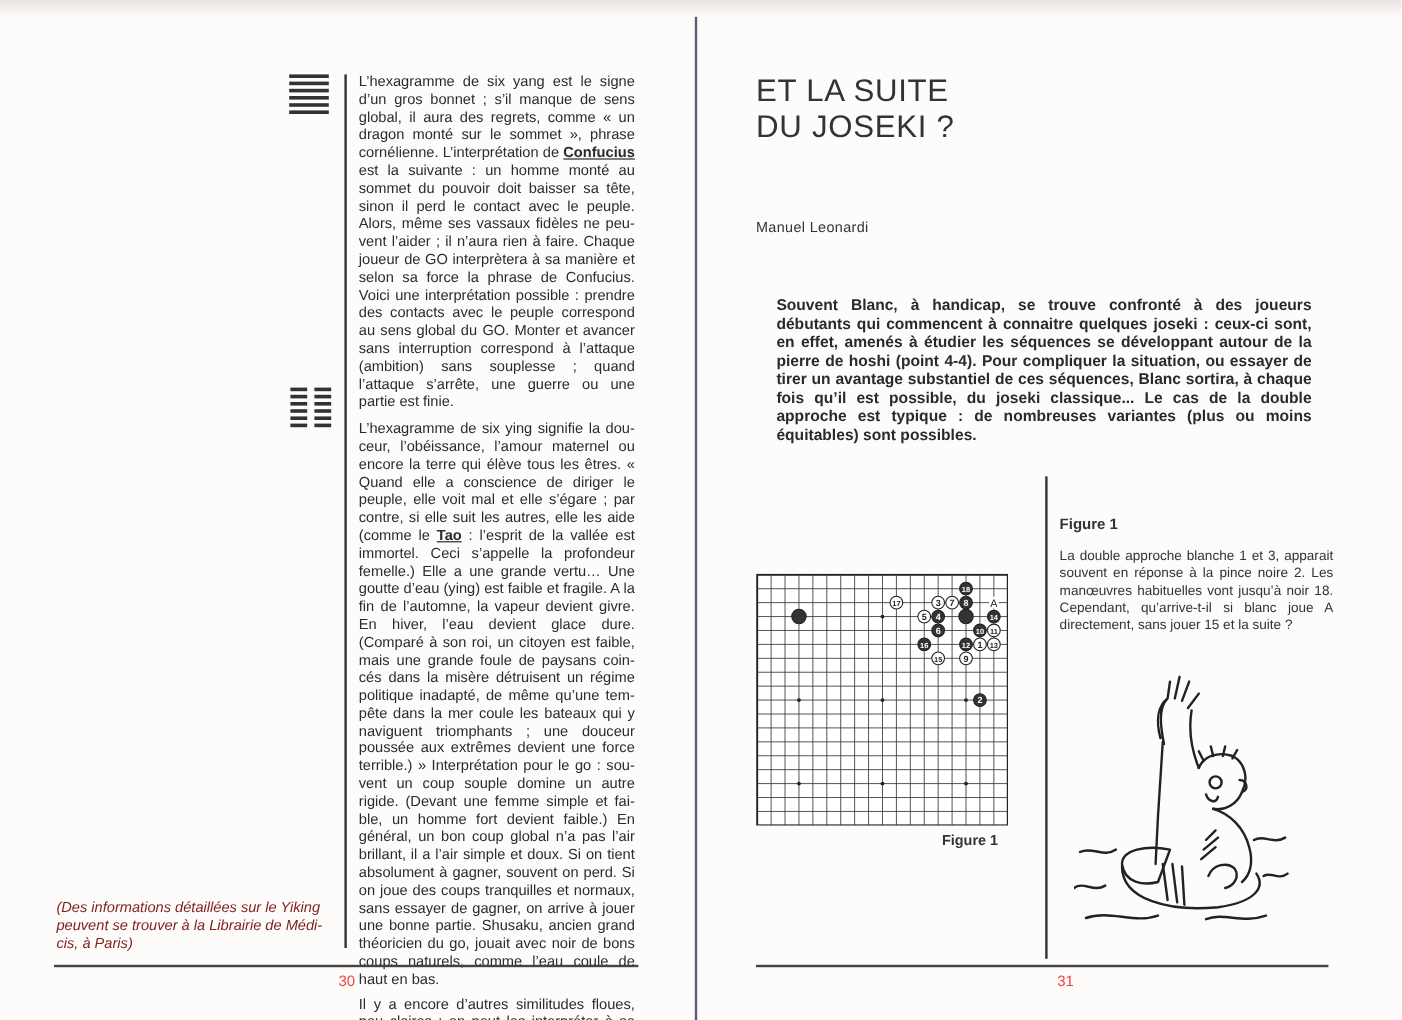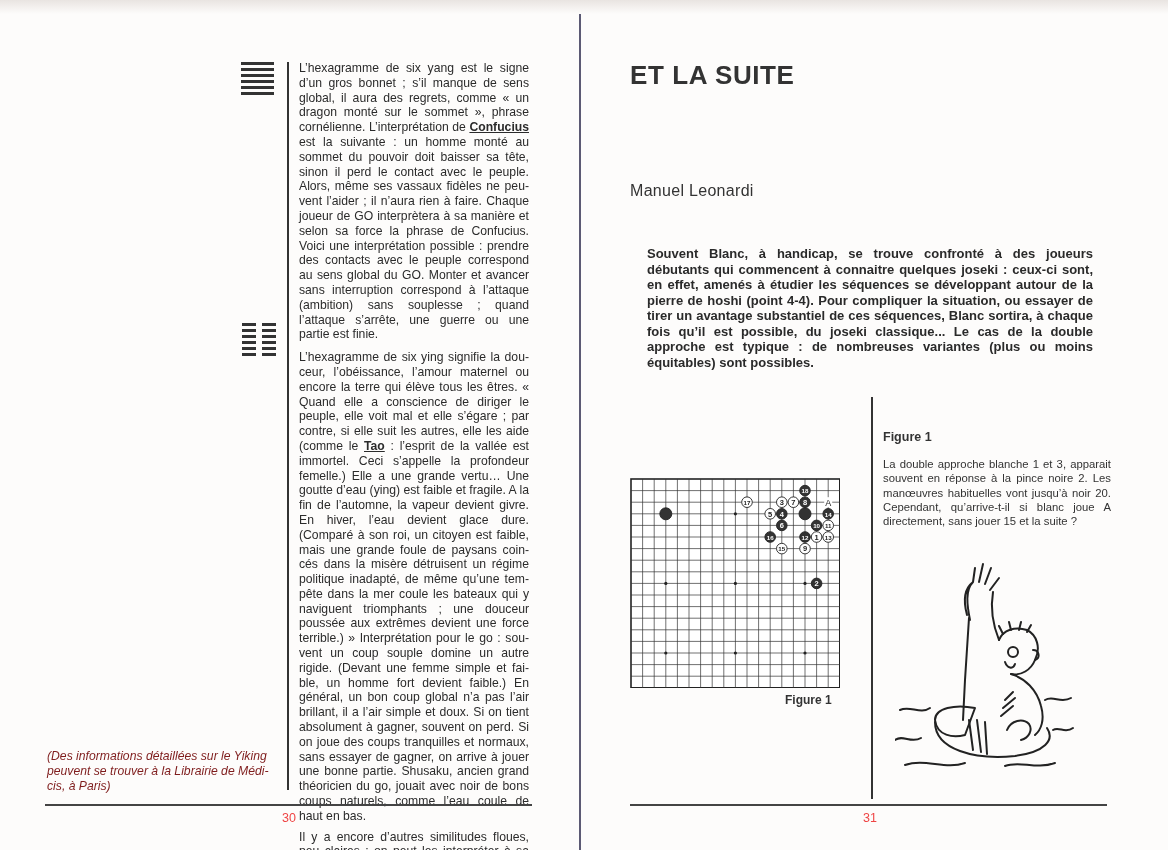--- a/index.html
+++ b/index.html
@@ -29,26 +29,26 @@
   .left-text .i { }
 
   .left-note { position:absolute; left:47px; top:749px; width:235px;
     font-size:12.2px; line-height:15px; font-style:italic; color:#7f1d1d; }
 
   .footer-rule { position:absolute; height:2px; background:#444; }
   .fr-left { left:45px; top:804px; width:487px; }
   .fr-right { left:630px; top:804px; width:477px; }
   .page-num { position:absolute; font-size:12.5px; color:#ef4444; }
   .pn-left { left:282px; top:811px; }
-  .pn-right { left:863px; top:811px; }
+  .pn-right { left:881px; top:811px; }
 
   
-  .title { position:absolute; left:630px; top:60px; font-weight:bold;
+  .title { position:absolute; left:630px; top:60px; font-weight:normal;
     font-size:26px; line-height:30px; letter-spacing:0.6px; color:#333; }
-  .author { position:absolute; left:630px; top:182px; font-size:16px; color:#333; letter-spacing:0.3px; }
+  .author { position:absolute; left:630px; top:182px; font-size:12px; color:#333; letter-spacing:0.3px; }
   .intro { position:absolute; left:630px; top:229px; width:480px; font-weight:bold;
     font-size:13px; line-height:15.5px; text-align:justify; color:#2a2a2a; }
   .intro p { margin:17px; }
 
   .col-rule-right { position:absolute; left:871px; top:397px; width:2px; height:402px; background:#333; }
 
   .board { position:absolute; left:630px; top:478px; }
   .fig-label-board { position:absolute; left:785px; top:693px; font-weight:bold; font-size:12px; color:#333; }
 
   .fig-title { position:absolute; left:883px; top:430px; font-weight:bold; font-size:12.5px; color:#333; }
@@ -105,20 +105,21 @@
   <p style="margin-top:6px"><span>Il y a encore d’autres similitudes floues, peu claires ; on peut les interpréter à sa manière.</span></p>
 </div>
 
 <div class="left-note">(Des informations détaillées sur le Yiking peuvent se trouver à la Librairie de Médi­cis, à Paris)</div>
 
 <div class="footer-rule fr-left"></div>
 <div class="page-num pn-left">30</div>
 
 <div class="title">
   <div>ET LA SUITE</div>
+  <div>DU JOSEKI ?</div>
 </div>
 <div class="author">Manuel Leonardi</div>
 
 <div class="intro">
   <p>Souvent Blanc, à handicap, se trouve confronté à des joueurs débutants qui commencent à connaitre quelques joseki : ceux-ci sont, en effet, amenés à étudier les séquences se développant autour de la pierre de hoshi (point 4-4). Pour compliquer la situation, ou essayer de tirer un avantage substantiel de ces séquences, Blanc sortira, à chaque fois qu’il est possible, du joseki classique... Le cas de la double approche est typi­que : de nombreuses variantes (plus ou moins équitables) sont possi­bles.</p>
 </div>
 
 <svg class="board" id="go-board" width="210" height="210">
     <rect x="1" y="1" width="208.79999999999998" height="208.79999999999998" fill="#fff" stroke="#222" stroke-width="1.6"></rect>
     <line x1="12.6" y1="1" x2="12.6" y2="209.79999999999998" stroke="#333" stroke-width="0.7"></line>
@@ -202,21 +203,21 @@
     <text x="117" y="27" text-anchor="middle" font-size="6.2" font-weight="bold" font-family="Liberation Sans, sans-serif" fill="#222">17</text>
     <circle cx="175" cy="12.6" r="5.3" fill="#333" stroke="#222" stroke-width="0.9"></circle>
     <text x="175" y="15.399999999999999" text-anchor="middle" font-size="6.2" font-weight="bold" font-family="Liberation Sans, sans-serif" fill="#fff">18</text>
     <rect x="194.2" y="19.2" width="8" height="10" fill="#fff"></rect>
     <text x="198.2" y="27.7" text-anchor="middle" font-size="9" font-family="Liberation Sans, sans-serif" fill="#222">A</text>
   </svg>
 <div class="fig-label-board">Figure 1</div>
 
 <div class="col-rule-right"></div>
 <div class="fig-title">Figure 1</div>
-<div class="fig-text">La double approche blanche 1 et 3, appa­rait souvent en réponse à la pince noire 2. Les manœuvres habituelles vont jusqu’à noir 20. Cependant, qu’arrive-t-il si blanc joue A directement, sans jouer 15 et la suite ?</div>
+<div class="fig-text">La double approche blanche 1 et 3, appa­rait souvent en réponse à la pince noire 2. Les manœuvres habituelles vont jusqu’à noir 18. Cependant, qu’arrive-t-il si blanc joue A directement, sans jouer 15 et la suite ?</div>
 
 <svg class="cartoon" width="180" height="210" viewBox="0 0 180 210">
   <g fill="none" stroke="#222" stroke-width="2" stroke-linecap="round" stroke-linejoin="round">
 
     <path d="M75 60 C72 45 70 30 78 22 L80 8 M84 22 L88 4 M90 24 L96 8 M95 30 L104 18 M78 22 C70 28 68 40 72 55"></path>
     <path d="M74 58 L70 120 L68 160"></path>
     <path d="M98 32 C95 50 98 65 104 80"></path>
 
     <path d="M104 80 C108 70 120 66 132 70 C142 75 146 88 140 100 C136 110 126 116 116 114"></path>
     <path d="M108 74 L104 66 M116 70 L114 62 M124 70 L126 62 M132 72 L136 65"></path>

